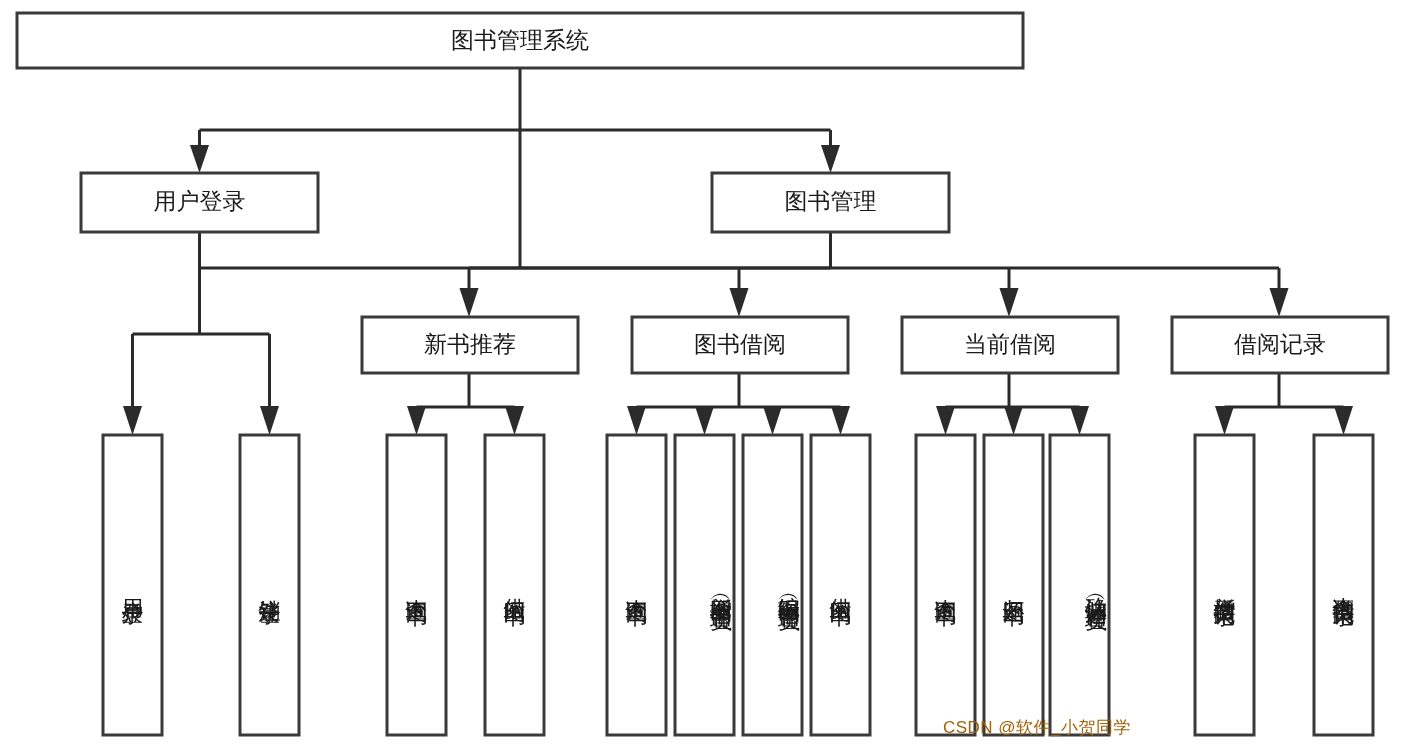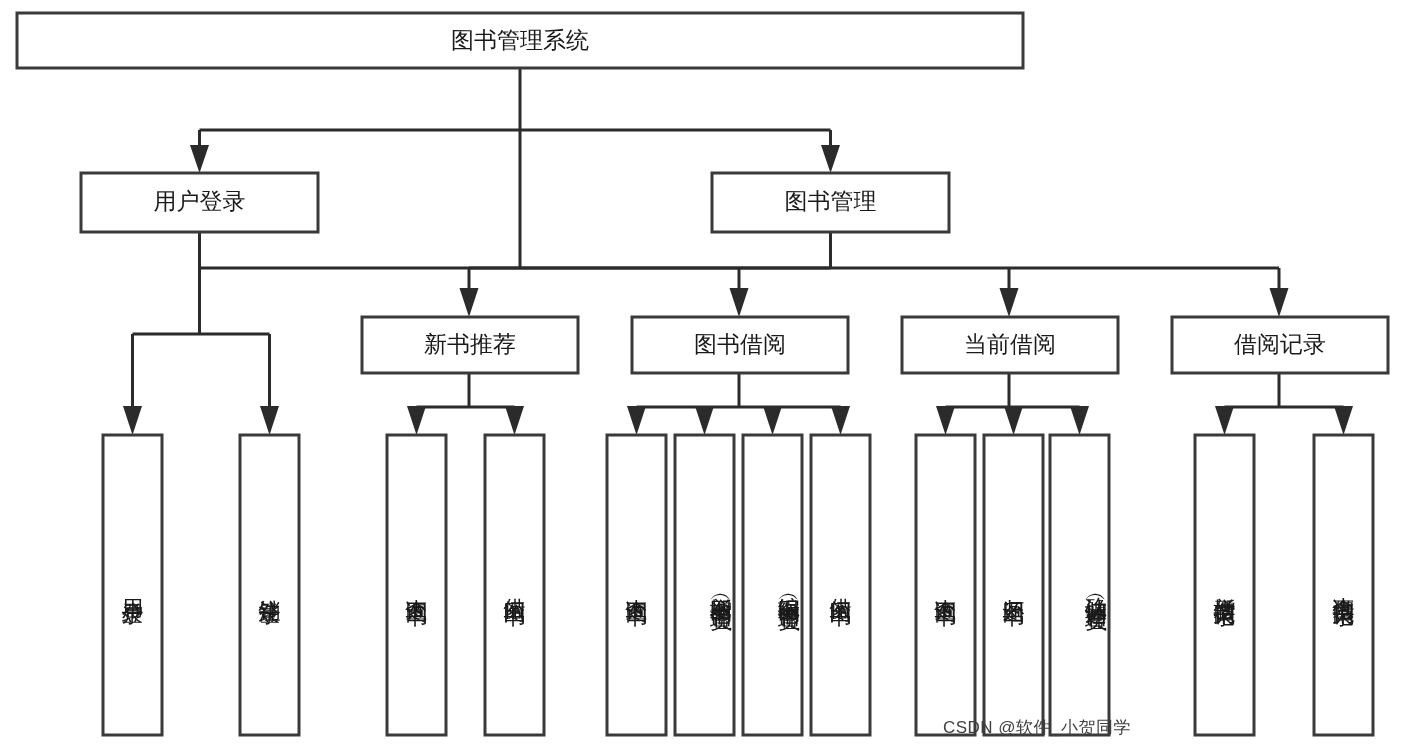--- a/index.html
+++ b/index.html
@@ -62,21 +62,21 @@
     justify-content: center;
     white-space: nowrap;
     user-select: none;
   }
   .watermark {
     position: absolute;
     right: 14px;
     bottom: 8px;
     font-family: "Liberation Sans", "DejaVu Sans", sans-serif;
     font-size: 17px;
-    color: #404040;
+    color: #a16207;
     letter-spacing: 0.5px;
     user-select: none;
     pointer-events: none;
   }
 </style>
 </head>
 <body>
 
 <div id="diagram-root">
 

